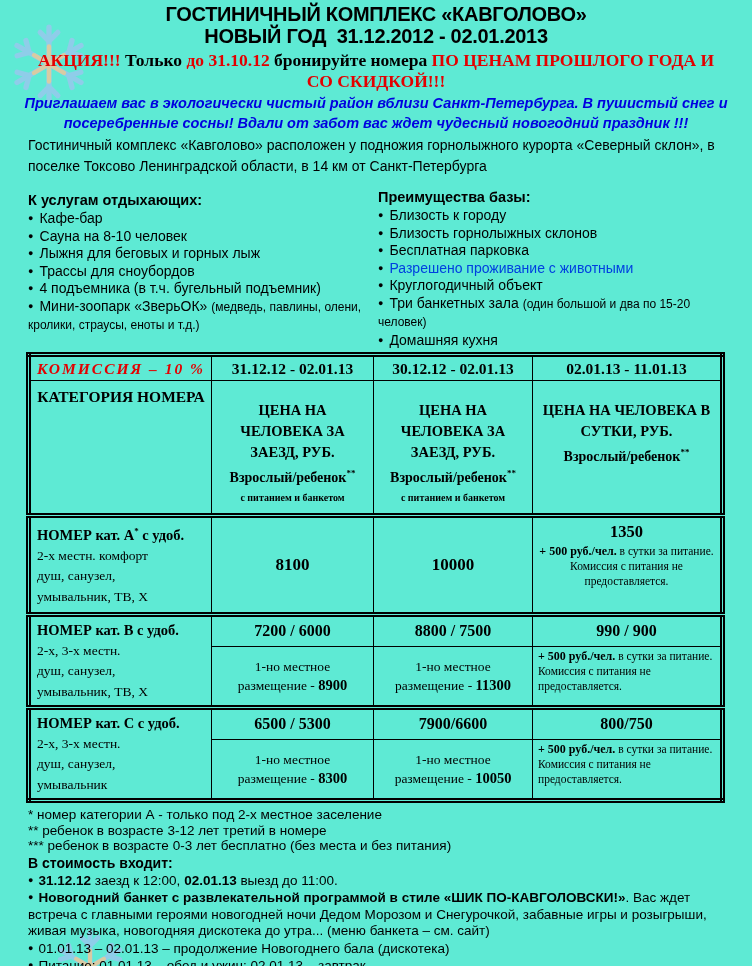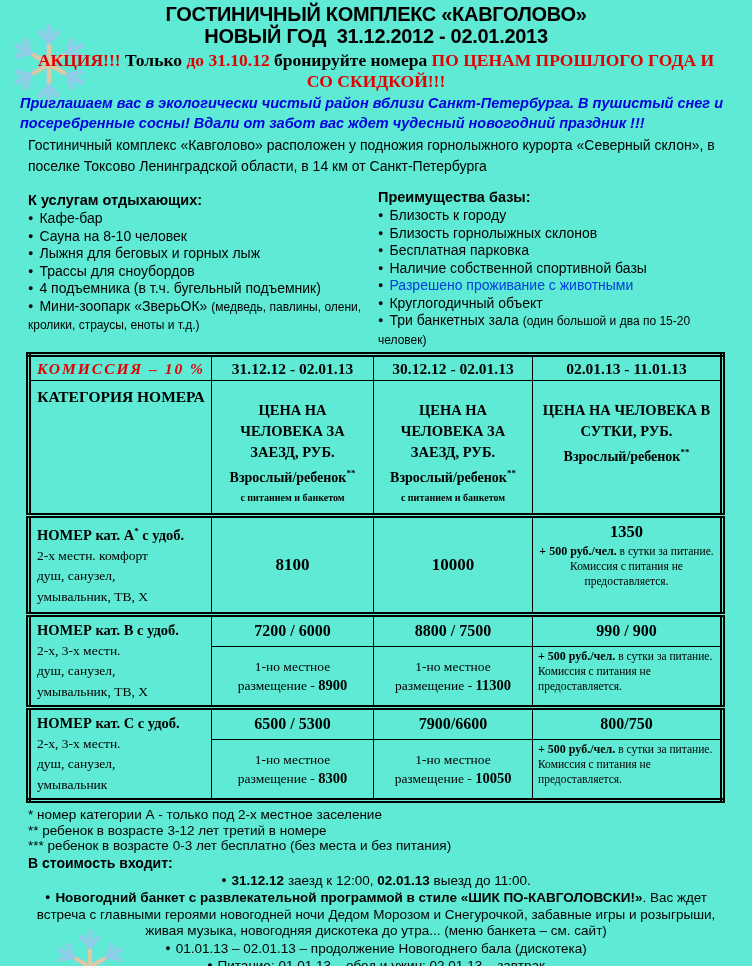--- a/index.html
+++ b/index.html
@@ -10,21 +10,21 @@
   .snowflake.top{left:4px;top:20px;}
   .snowflake.bottom{left:48px;top:926px;}
 
   .title{text-align:center;font-weight:bold;font-size:20px;line-height:22px;letter-spacing:-0.3px;padding-top:3px;}
   .title div{white-space:pre;}
 
   .promo{font-family:"Liberation Serif",serif;font-weight:bold;font-size:17.5px;line-height:20.5px;
          text-align:center;margin:3px 24px 0;}
   .red{color:#e30000;}
   .invite{color:#0000e0;font-style:italic;font-weight:bold;font-size:14.5px;line-height:20px;
-          margin:2px 20px 0;}
+          text-align:center;margin:2px 20px 0;}
   .intro{font-size:14px;line-height:21px;margin:2px 28px 0;}
 
   .columns{display:flex;margin:0 28px;}
   .col-left{width:350px;padding-top:15px;}
   .col-right{flex:1;padding-left:0;margin-top:12px;}
   .col-title{font-weight:bold;font-size:14.5px;line-height:17px;margin-bottom:1px;}
   ul.blist{list-style:none;margin:0;padding:0;}
   ul.blist li{font-size:14px;line-height:17.5px;}
   ul.blist li::before{content:"●";font-size:9px;margin-right:6px;vertical-align:2px;}
   .small-note{font-size:12px;}
@@ -57,21 +57,21 @@
   .note b{font-size:12px;}
   .mid-price{font-weight:bold;font-size:16px;text-align:center;vertical-align:middle;height:26px;}
   .sub-cell{font-size:13.5px;line-height:19px;text-align:center;vertical-align:middle;height:55px;padding:1px 14px;}
   .sub-cell b{font-size:14.5px;}
   .note-cell{font-size:11.5px;line-height:15px;vertical-align:top;text-align:left;padding:2px 5px;}
   .note-cell b{font-size:12px;}
 
   .footnotes{margin:4px 28px 0;font-size:13.5px;line-height:15.5px;}
   .included{margin:1px 28px 0;}
   .sec-title{font-weight:bold;font-size:14px;line-height:17px;}
-  .bline{font-size:13.5px;line-height:16.5px;text-align:center;}
+  .bline{font-size:13.5px;line-height:16.5px;}
   .bline::before{content:"●";font-size:9px;margin-right:5px;vertical-align:2px;}
   .bline b.dt{font-size:13.5px;}
   .footer{margin:0 28px;}
   .fline{font-size:13.5px;line-height:16px;}
 </style>
 </head>
 <body>
 
 <div class="page">
 
@@ -166,24 +166,24 @@
           <li>4 подъемника (в т.ч. бугельный подъемник)</li>
           <li><span>Мини-зоопарк «ЗверьОК» </span><span class="small-note">(медведь, павлины, олени, кролики, страусы, еноты и т.д.)</span></li>
         </ul>
       </div>
       <div class="col-right">
         <div class="col-title">Преимущества базы:</div>
         <ul class="blist">
           <li>Близость к городу</li>
           <li>Близость горнолыжных склонов</li>
           <li>Бесплатная парковка</li>
-          <li>Наличие собственной спортивной базы</li>
           <li><span class="blue-item">Разрешено проживание с животными</span></li>
           <li>Круглогодичный объект</li>
           <li><span>Три банкетных зала </span><span class="small-note">(один большой и два по 15-20 человек)</span></li>
+          <li>Домашняя кухня</li>
         </ul>
       </div>
     </div>
 
     <table class="price-table">
       <colgroup>
           <col style="width:183px">
           <col style="width:162px">
           <col style="width:159px">
           <col style="width:190px">

